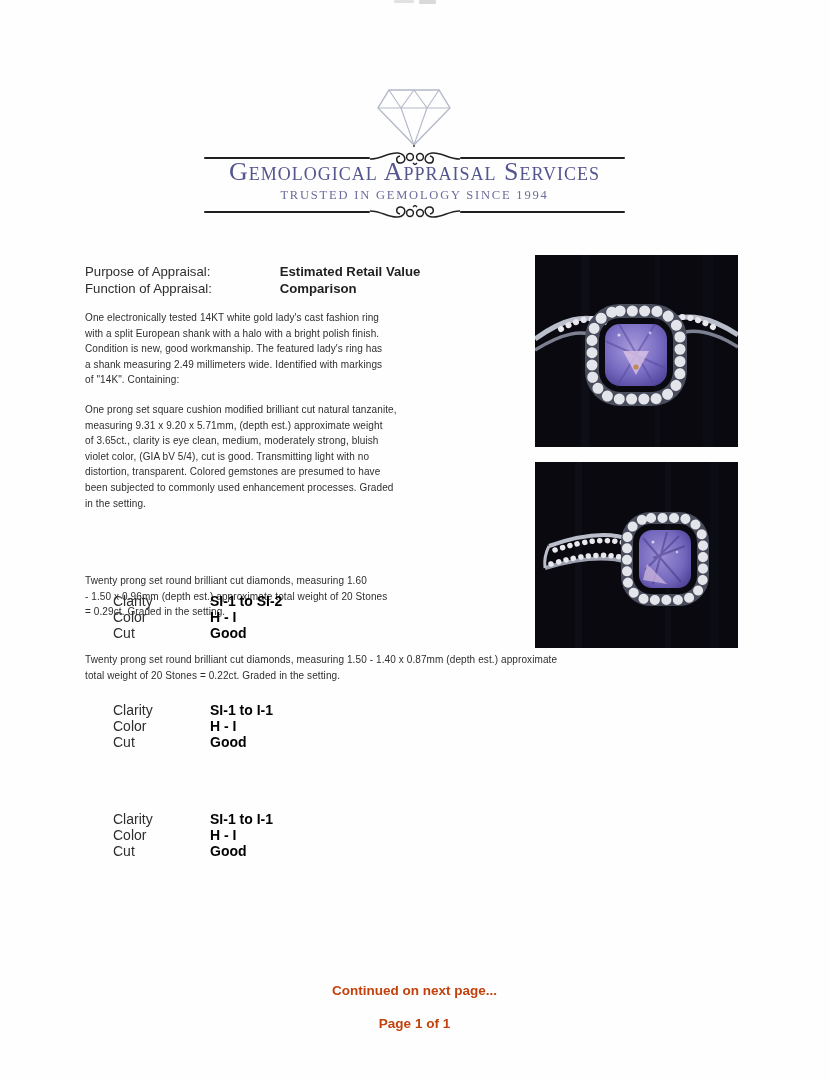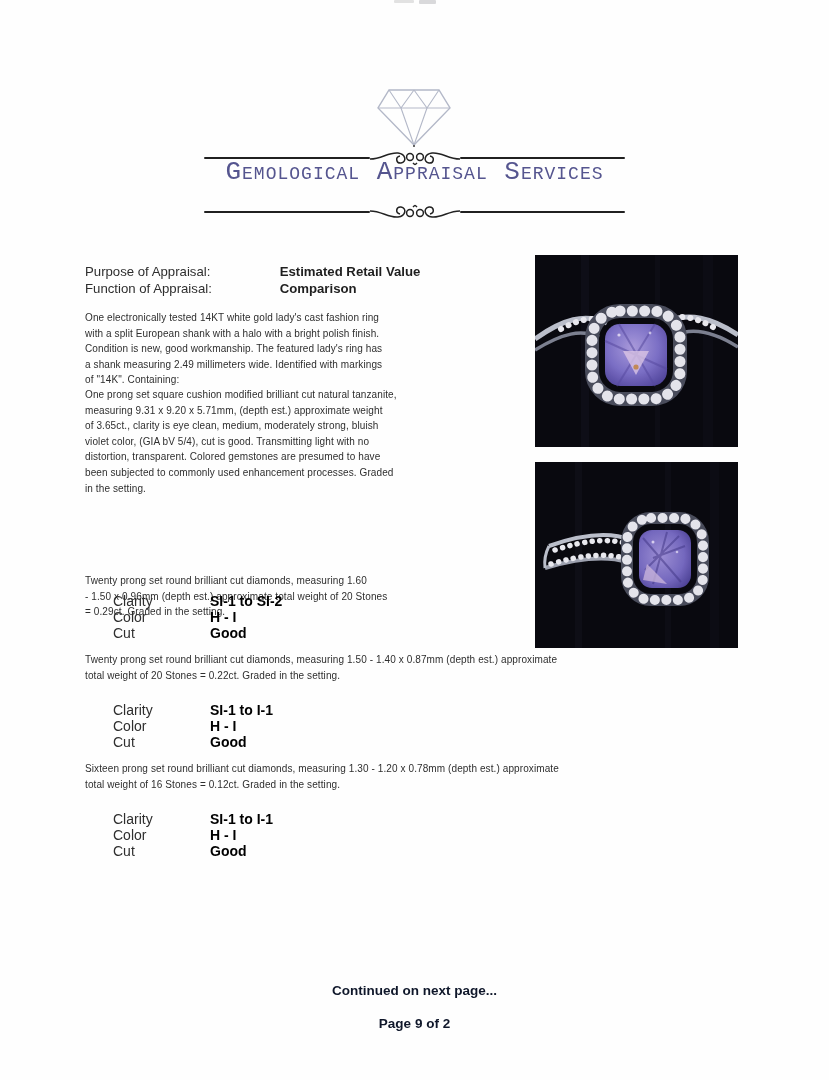--- a/index.html
+++ b/index.html
@@ -14,60 +14,60 @@
   
   .logo-diamond { position:absolute; left:371px; top:83px; }
   .divider { position:absolute; left:204px; width:421px; height:20px;
              display:flex; align-items:center; }
   .divider .line { flex:1; height:2px; background:#202020; border-radius:1px; }
   .divider.top { top:148px; }
   .divider.bottom { top:202px; }
   .divider.bottom .flourish { transform:scaleY(-1); }
   .logo-title {
     position:absolute; left:0; top:158px; width:829px; text-align:center;
-    font-family:Liberation Mono, monospace; font-variant:small-caps;
+    font-family:Liberation Serif, serif; font-variant:small-caps;
     font-size:26px; letter-spacing:1px; color:#55558f; line-height:28px;
   }
   .logo-tagline {
     position:absolute; left:0; top:188px; width:829px; text-align:center;
     font-family:"Liberation Serif", serif; font-size:12.5px;
     letter-spacing:1.8px; color:#6b6b9d; line-height:14px;
   }
 
   
   .meta { position:absolute; left:85px; top:263px; font-size:13.2px; line-height:17px; }
   .meta-label { display:inline-block; width:157px; }
   .meta-value { font-weight:bold; color:#1f1f1f;padding-left:34px; }
   .para {
     position:absolute; left:85px; font-size:10px; line-height:15.6px;
     white-space:pre-line; color:#2e2e2e; letter-spacing:0.1px;
   }
   .p-intro       { top:310px; width:460px; }
-  .p-tanzanite   { top:387px; width:460px; }
+  .p-tanzanite   { top:402px; width:460px; }
   .p-diamonds1   { top:541px; width:460px;margin-top:32px; }
   .p-diamonds2   { top:652px; width:680px; }
   .p-diamonds3   { top:761px; width:680px; }
   .grading {
     position:absolute; left:113px; display:grid;
     grid-template-columns:97px auto; font-size:14px; line-height:15.8px;
   }
   .g1 { top:594px; } .g2 { top:703px; } .g3 { top:812px; }
   .grading .val { font-weight:bold; color:#000000; }
 
   
   .photo { position:absolute; left:535px; width:203px; background:#0b0b11;
            filter:blur(0.4px) contrast(1.02); }
   .photo.first  { top:255px; height:192px; }
   .photo.second { top:462px; height:186px; }
   .photo svg { display:block; }
 
   
   .footer-line {
     position:absolute; left:0; width:829px; text-align:center;
-    font-size:13.5px; font-weight:bold; color:#0f172a;
+    font-size:13.5px; font-weight:bold; color:#c2410c;
   }
   .f-continued { top:983px; }
   .f-page { top:1016px; }
 </style>
 </head>
 <body>
 
 <div class="page">
 
   <div class="scan-mark m1"></div>
@@ -89,20 +89,21 @@
       <path d="M0,11 C12,11 18,4 28,5 C36,6 37,14 31,15 C26,15.5 25,9 30,8"></path>
       <path d="M90,11 C78,11 72,4 62,5 C54,6 53,14 59,15 C64,15.5 65,9 60,8"></path>
       <circle cx="40" cy="9" r="3.4"></circle>
       <circle cx="50" cy="9" r="3.4"></circle>
       <path d="M43,15 C45,17 45,17 47,15"></path>
     </svg>
     <span class="line"></span>
   </div>
 
   <div class="logo-title">Gemological Appraisal Services</div>
+  <div class="logo-tagline">TRUSTED IN GEMOLOGY SINCE 1994</div>
 
   <div class="divider bottom">
     <span class="line"></span>
     <svg class="flourish" width="90" height="20" viewBox="0 0 90 20" fill="none" stroke="#222" stroke-width="1.5">
       <path d="M0,11 C12,11 18,4 28,5 C36,6 37,14 31,15 C26,15.5 25,9 30,8"></path>
       <path d="M90,11 C78,11 72,4 62,5 C54,6 53,14 59,15 C64,15.5 65,9 60,8"></path>
       <circle cx="40" cy="9" r="3.4"></circle>
       <circle cx="50" cy="9" r="3.4"></circle>
       <path d="M43,15 C45,17 45,17 47,15"></path>
     </svg>
@@ -130,22 +131,20 @@
 of 3.65ct., clarity is eye clean, medium, moderately strong, bluish
 violet color, (GIA bV 5/4), cut is good. Transmitting light with no
 distortion, transparent. Colored gemstones are presumed to have
 been subjected to commonly used enhancement processes. Graded
 in the setting.</div>
   <div class="para p-diamonds1">Twenty prong set round brilliant cut diamonds, measuring 1.60
 - 1.50 x 0.96mm (depth est.) approximate total weight of 20 Stones
 = 0.29ct. Graded in the setting.</div>
   <div class="para p-diamonds2">Twenty prong set round brilliant cut diamonds, measuring 1.50 - 1.40 x 0.87mm (depth est.) approximate
 total weight of 20 Stones = 0.22ct. Graded in the setting.</div>
-  <div class="para p-diamonds3">Sixteen prong set round brilliant cut diamonds, measuring 1.30 - 1.20 x 0.78mm (depth est.) approximate
-total weight of 16 Stones = 0.12ct. Graded in the setting.</div>
 
   <div class="grading g1">
     <span>Clarity</span>
     <span class="val">SI-1 to SI-2</span>
     <span>Color</span>
     <span class="val">H - I</span>
     <span>Cut</span>
     <span class="val">Good</span>
   </div>
   <div class="grading g2">
@@ -215,15 +214,15 @@
       <rect x="92" y="56" width="76" height="82" rx="24" stroke="#e2e2e9" stroke-width="10" fill="none" stroke-dasharray="0.1 11.4" stroke-linecap="round"></rect>
       <rect x="104" y="68" width="52" height="58" rx="13" fill="url(#st2)"></rect>
       <path d="M132,70 L118,122 M144,74 L110,108 M150,84 L118,96 M108,76 L146,120" stroke="#453a86" stroke-width="2" opacity="0.55" fill="none"></path>
       <path d="M112,102 L132,122 L108,118 Z" fill="#cbb6da" opacity="0.75"></path>
       <circle cx="118" cy="80" r="1.5" fill="#e8e2f4" opacity="0.8"></circle>
       <circle cx="142" cy="90" r="1.3" fill="#e8e2f4" opacity="0.7"></circle>
     </svg>
   </div>
 
   <div class="footer-line f-continued">Continued on next page...</div>
-  <div class="footer-line f-page">Page 9 of 2</div>
+  <div class="footer-line f-page">Page 1 of 1</div>
 
 </div>
 
 </body></html>

